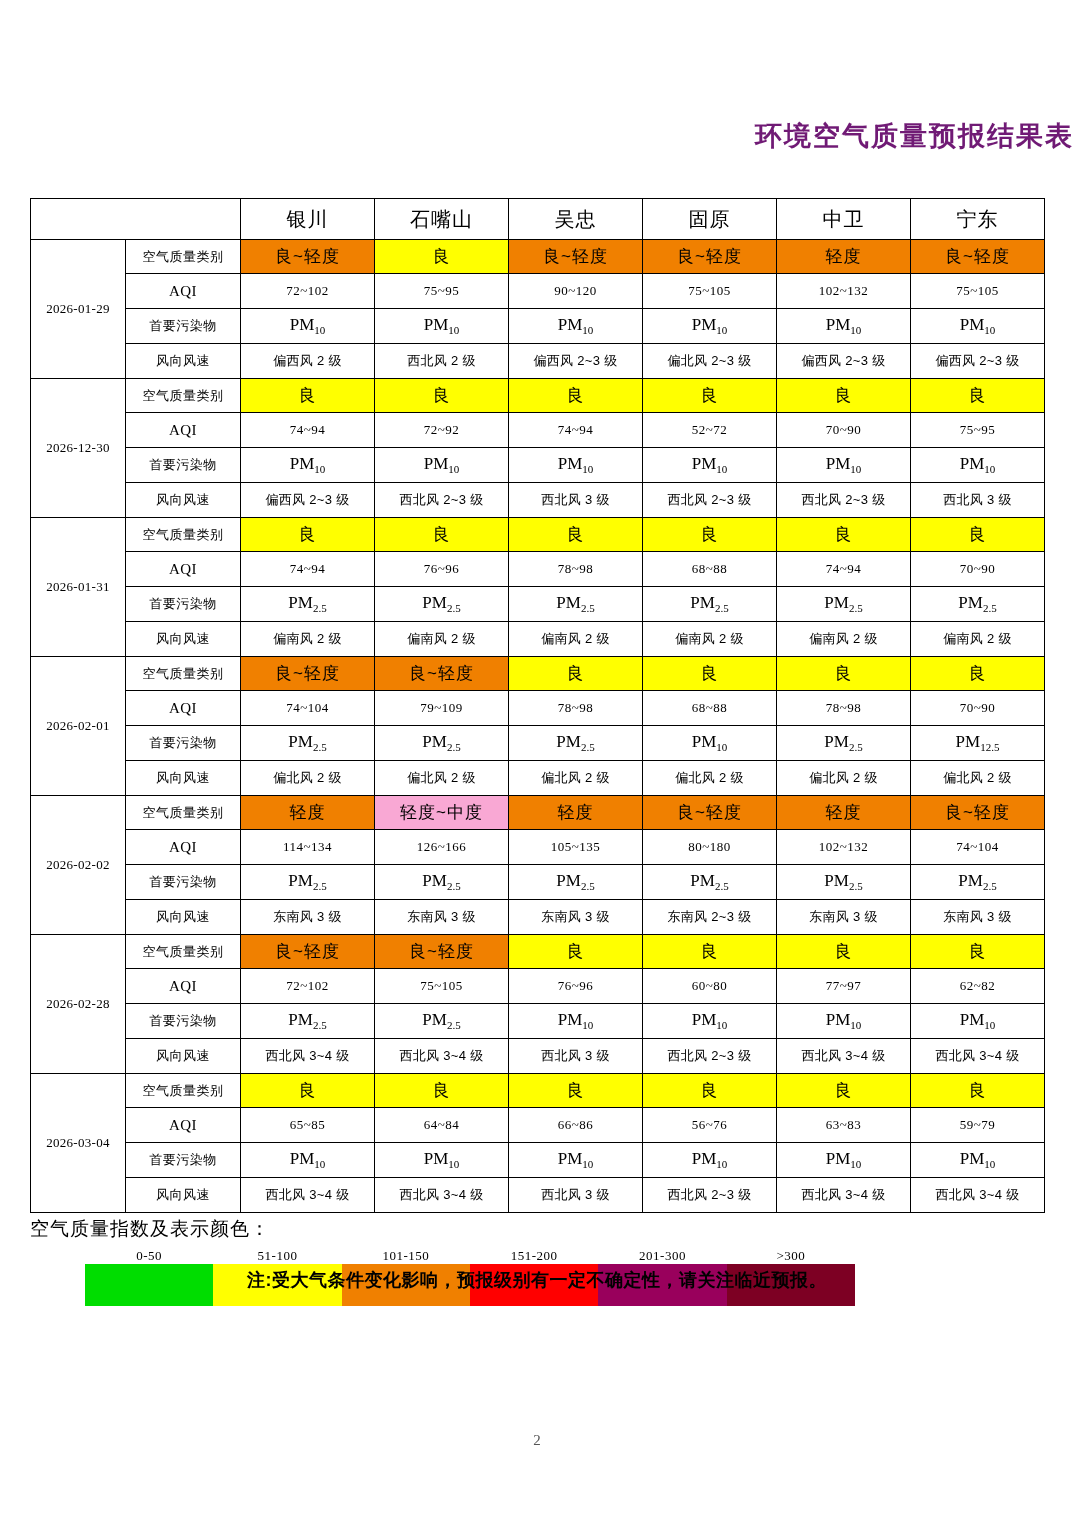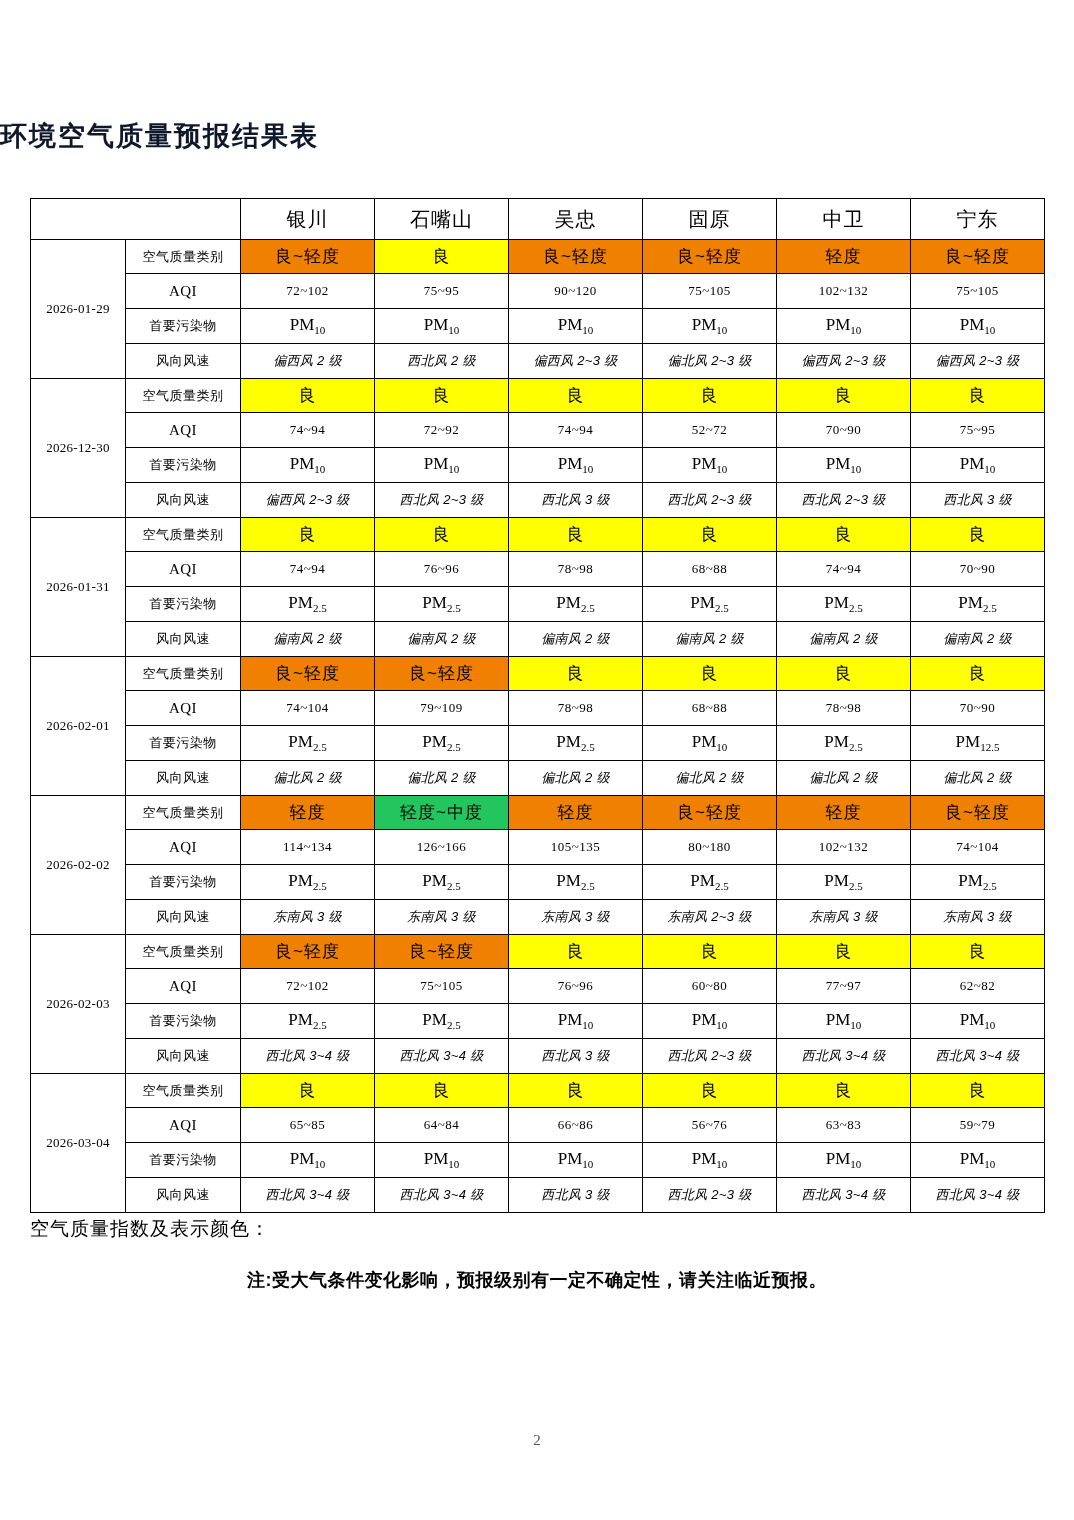--- a/index.html
+++ b/index.html
@@ -15,26 +15,26 @@
     color: #000000;
     overflow: hidden;
   }
 
   
   #doc-title {
     position: absolute;
     top: 118px;
     left: 0;
     width: 1074px;
-    text-align: left;
+    text-align: right;
     font-family: "Liberation Serif", "DejaVu Serif", serif;
     font-size: 27px;
     font-weight: bold;
     letter-spacing: 2px;
-    color: #0f172a;
+    color: #701a75;
   }
 
   
   #aqi-table {
     position: absolute;
     left: 30px;
     top: 186px;
     width: 1014px;
     border-collapse: collapse;
     table-layout: fixed;
@@ -103,21 +103,20 @@
   td.poll-cell {
     font-family: "Liberation Serif", "DejaVu Serif", serif;
     font-size: 17px;
   }
   td.poll-cell sub { font-size: 11px; }
   
   td.wind-cell {
     font-family: "Liberation Sans", "DejaVu Sans", sans-serif;
     font-size: 13px;
     letter-spacing: 0.3px;
-    font-style: italic;
   }
 
   
   #legend {
     position: absolute;
     left: 30px;
     top: 1180px;
     width: 1014px;
     margin-top: 36px;
   }
@@ -345,21 +344,21 @@
         <td class="wind-cell">偏北风 2 级</td>
         <td class="wind-cell">偏北风 2 级</td>
         <td class="wind-cell">偏北风 2 级</td>
         <td class="wind-cell">偏北风 2 级</td>
         <td class="wind-cell">偏北风 2 级</td>
       </tr>
       <tr class="r-cat">
         <td rowspan="4" class="date-cell">2026-02-02</td>
         <td class="row-label">空气质量类别</td>
         <td class="cat-cell" style="background: rgb(240, 128, 0);">轻度</td>
-        <td class="cat-cell" style="background: #22c55e; text-align: center;">轻度~中度</td>
+        <td class="cat-cell" style="background: #f9a8d4; text-align: center;">轻度~中度</td>
         <td class="cat-cell" style="background: rgb(240, 128, 0);">轻度</td>
         <td class="cat-cell" style="background: rgb(240, 128, 0);">良~轻度</td>
         <td class="cat-cell" style="background: rgb(240, 128, 0);">轻度</td>
         <td class="cat-cell" style="background: rgb(240, 128, 0);">良~轻度</td>
       </tr>
       <tr class="r-aqi">
         <td class="row-label aqi-label">AQI</td>
         <td class="aqi-cell">114~134</td>
         <td class="aqi-cell">126~166</td>
         <td class="aqi-cell">105~135</td>
@@ -379,21 +378,21 @@
       <tr class="r-wind">
         <td class="row-label">风向风速</td>
         <td class="wind-cell">东南风 3 级</td>
         <td class="wind-cell">东南风 3 级</td>
         <td class="wind-cell">东南风 3 级</td>
         <td class="wind-cell">东南风 2~3 级</td>
         <td class="wind-cell">东南风 3 级</td>
         <td class="wind-cell">东南风 3 级</td>
       </tr>
       <tr class="r-cat">
-        <td rowspan="4" class="date-cell">2026-02-03</td>
+        <td rowspan="4" class="date-cell">2026-02-28</td>
         <td class="row-label">空气质量类别</td>
         <td class="cat-cell" style="background: rgb(240, 128, 0);">良~轻度</td>
         <td class="cat-cell" style="background: rgb(240, 128, 0);">良~轻度</td>
         <td class="cat-cell" style="background: rgb(255, 255, 0);">良</td>
         <td class="cat-cell" style="background: rgb(255, 255, 0);">良</td>
         <td class="cat-cell" style="background: rgb(255, 255, 0);">良</td>
         <td class="cat-cell" style="background: rgb(255, 255, 0);">良</td>
       </tr>
       <tr class="r-aqi">
         <td class="row-label aqi-label">AQI</td>
@@ -457,17 +456,35 @@
         <td class="wind-cell">西北风 3 级</td>
         <td class="wind-cell">西北风 2~3 级</td>
         <td class="wind-cell">西北风 3~4 级</td>
         <td class="wind-cell">西北风 3~4 级</td>
       </tr>
     </tbody>
 </table>
 
 <div id="legend">
   <div id="legend-title">空气质量指数及表示颜色：</div>
+  <div id="legend-bar-wrap">
+    <div id="legend-labels">
+        <div class="lg-label">0-50</div>
+        <div class="lg-label">51-100</div>
+        <div class="lg-label">101-150</div>
+        <div class="lg-label">151-200</div>
+        <div class="lg-label">201-300</div>
+        <div class="lg-label">&gt;300</div>
+      </div>
+    <div id="legend-bar">
+        <div class="lg-band" style="background: rgb(0, 221, 0);"></div>
+        <div class="lg-band" style="background: rgb(255, 255, 0);"></div>
+        <div class="lg-band" style="background: rgb(240, 128, 0);"></div>
+        <div class="lg-band" style="background: rgb(255, 0, 0);"></div>
+        <div class="lg-band" style="background: rgb(153, 0, 92);"></div>
+        <div class="lg-band" style="background: rgb(125, 0, 35);"></div>
+      </div>
+  </div>
 </div>
 
 <div id="legend-note">注:受大气条件变化影响，预报级别有一定不确定性，请关注临近预报。</div>
 
 <div id="page-number">2</div>
 
 </body></html>

